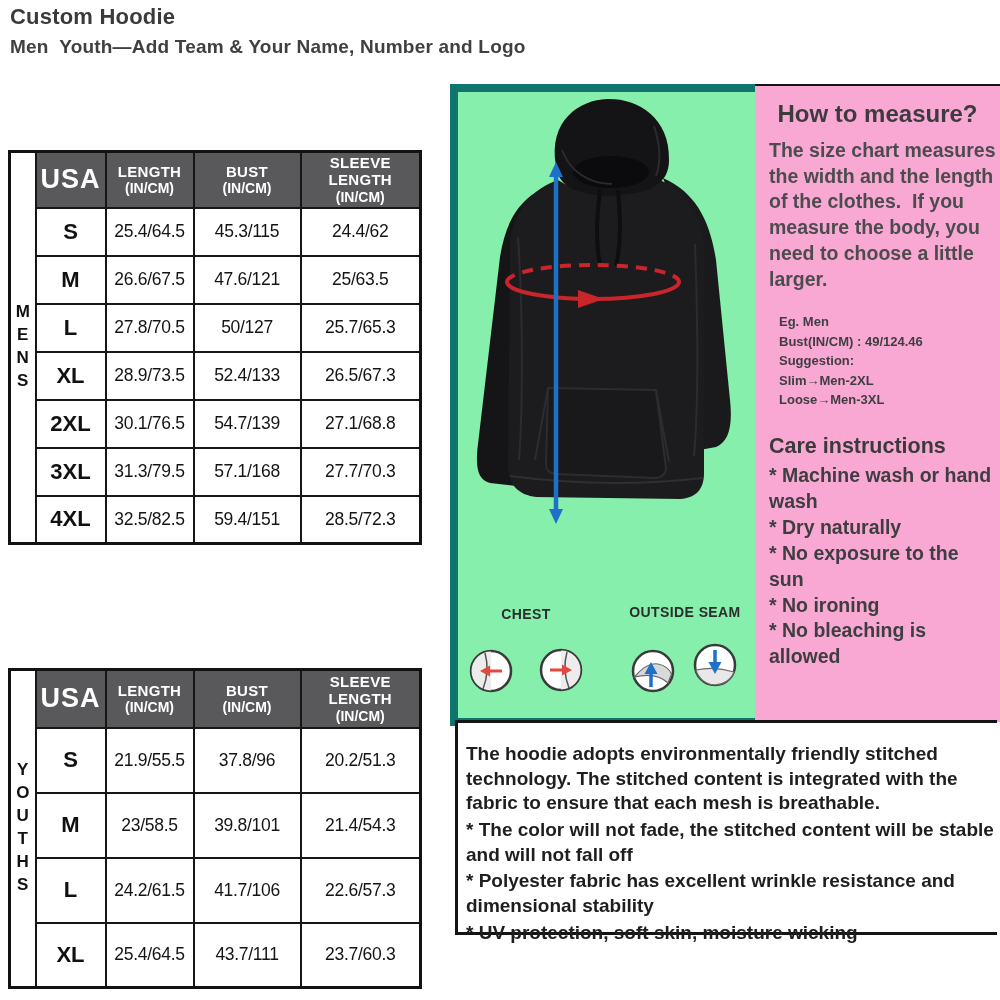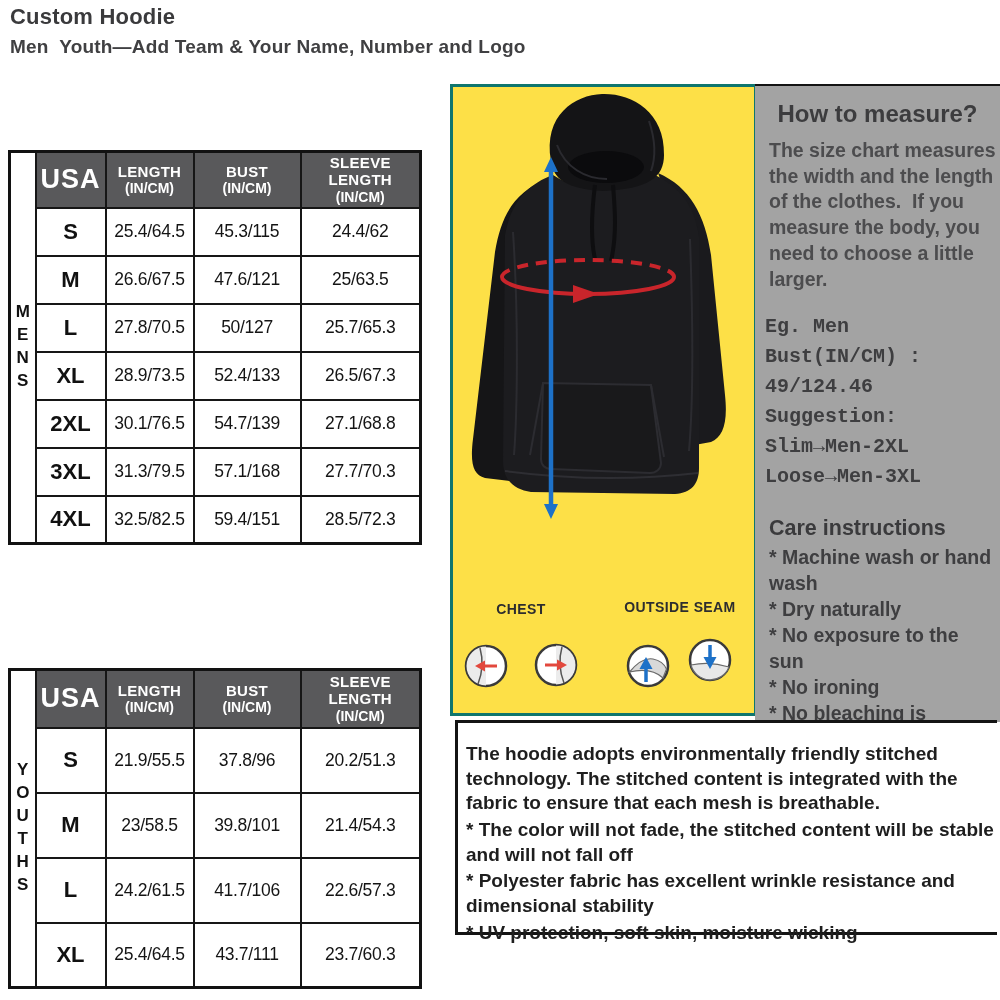--- a/index.html
+++ b/index.html
@@ -31,32 +31,32 @@
   th.hd{background:#59595b;color:#fff;text-align:center;vertical-align:middle;font-weight:700;}
   th.hd .main{display:block;font-size:15px;line-height:1.15;letter-spacing:.3px;}
   th.hd .sub{display:block;font-size:14px;line-height:1.2;}
   th.hd.hd-usa .main{font-size:27px;letter-spacing:1px;}
   td.strip-cell{background:#fff;text-align:center;vertical-align:middle;}
   .vlabel{writing-mode:vertical-rl;text-orientation:upright;margin:0 auto;font-size:17px;font-weight:700;color:#111;letter-spacing:4px;line-height:1;}
   td.size-cell{text-align:center;vertical-align:middle;font-size:22px;font-weight:700;color:#111;}
   td.val-cell{text-align:center;vertical-align:middle;font-size:17.5px;font-weight:400;color:#141414;letter-spacing:-.3px;}
 
   
-  .hoodie-panel{position:absolute;left:450px;top:84px;width:301px;height:626px;border:3px solid #0f766e;background:#fde047;}
+  .hoodie-panel{position:absolute;left:450px;top:84px;width:301px;height:626px;border:8px solid #0f766e;background:#86efac;}
   .hoodie-svg{position:absolute;left:0;top:0;}
   .fig-label{position:absolute;font-size:14px;font-weight:700;color:#2d2d2f;text-align:center;letter-spacing:.4px;}
   .chest-label{left:18px;top:514px;width:100px;}
   .seam-label{left:156px;top:512px;width:142px;}
   .mini-icon{position:absolute;}
 
   
-  .measure-panel{position:absolute;left:755px;top:84px;width:245px;height:636px;border-top:2px solid #141414;background:#a3a3a3;}
+  .measure-panel{position:absolute;left:755px;top:84px;width:245px;height:636px;border-top:2px solid #141414;background:#f9a8d4;}
   .htm-heading{margin:14px 4px 10px 4px;text-align:center;font-size:24px;font-weight:700;color:#3c3c3e;}
   .htm-body{margin:0 4px 12px 14px;font-size:19.5px;font-weight:700;color:#4c4c4e;line-height:1.32;}
-  .eg-block{margin:20px 0 0 10px;font-size:20px;font-weight:700;color:#3e3e40;line-height:1.5;font-family:Liberation Mono, monospace;}
+  .eg-block{margin:20px 0 0 24px;font-size:13px;font-weight:700;color:#3e3e40;line-height:1.5;}
   .care-heading{margin:24px 0 4px 14px;font-size:21.5px;font-weight:700;color:#3a3a3c;}
   .care-list{margin:0 2px 12px 14px;font-size:19.5px;font-weight:700;color:#3e3e40;line-height:1.33;}
   .care-list div{margin:0;}
 
   
   .fabric-box{position:absolute;left:455px;top:720px;width:542px;height:215px;border:3px solid #141414;border-right:none;background:#fff;padding:19px 0 0 8px;box-sizing:border-box;}
   .fabric-box p{margin:0 0 2px 0;font-size:19px;font-weight:700;color:#1e1e1e;line-height:1.3;}
 </style>
 </head>
 <body>

